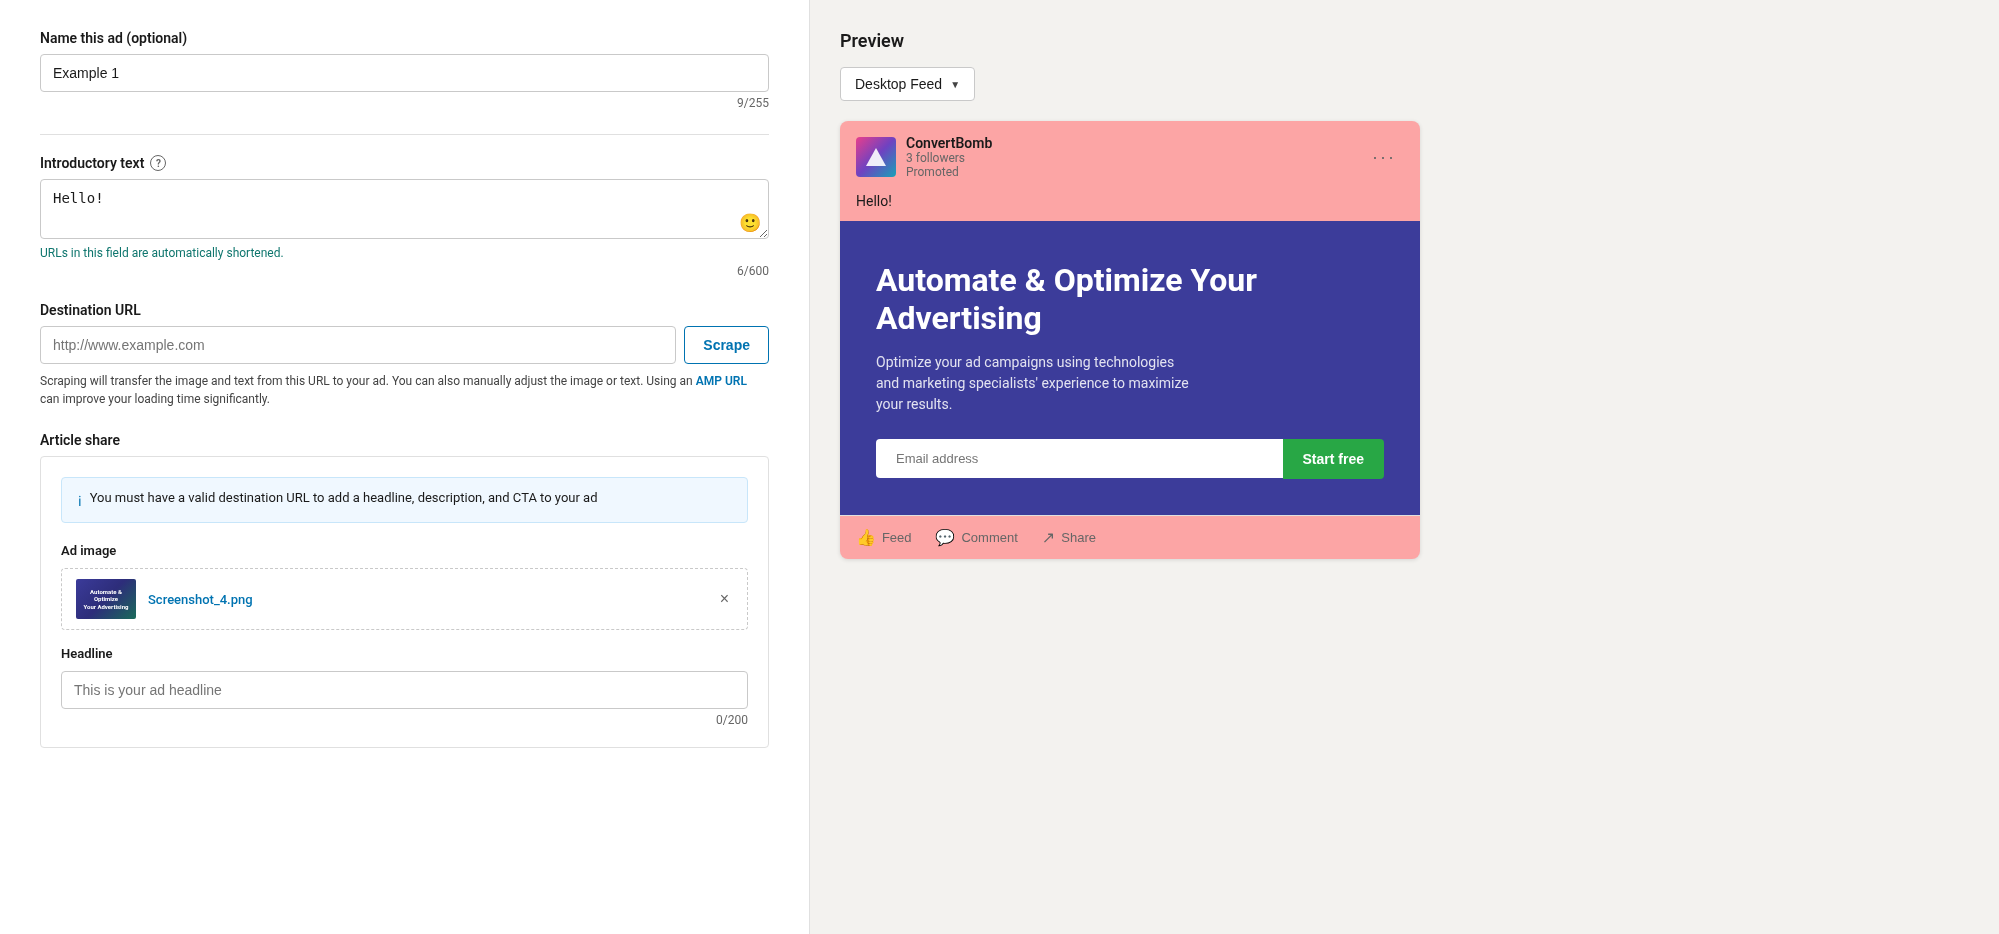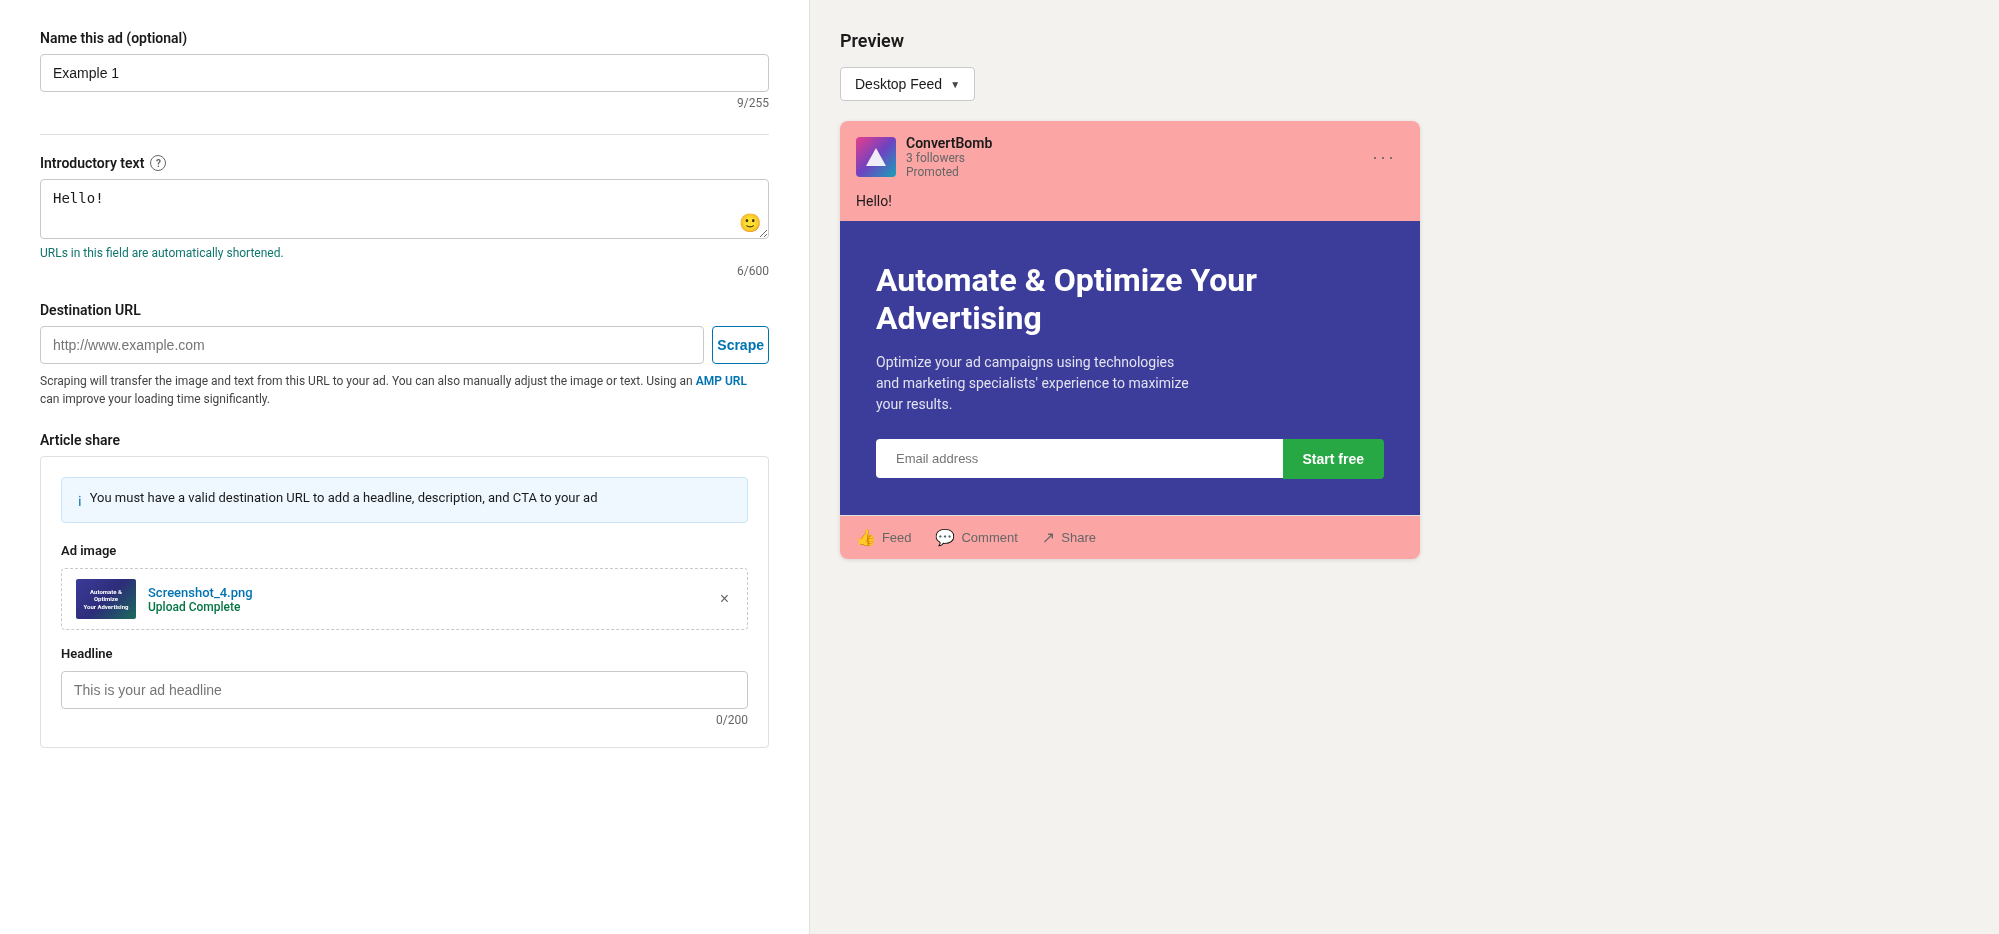--- a/index.html
+++ b/index.html
@@ -120,21 +120,21 @@
 
     .destination-row {
       display: flex;
       gap: 8px;
       align-items: stretch;
     }
     .destination-row .text-input {
       flex: 1;
     }
     .scrape-button {
-      padding: 0 4px;
+      padding: 0 18px;
       background: #fff;
       border: 1px solid #0073b1;
       color: #0073b1;
       border-radius: 4px;
       font-size: 14px;
       font-weight: 600;
       cursor: pointer;
       white-space: nowrap;
     }
 
@@ -473,21 +473,20 @@
       <div class="ad-image-section">
         <div class="sub-label">Ad image</div>
         <div class="uploaded-file-row">
           <div class="thumbnail">
             <div class="thumbnail-inner">
               <span style="font-size:6px; font-weight:bold;">Automate &amp; Optimize<br>Your Advertising</span>
             </div>
           </div>
           <div class="file-info">
             <div class="file-name">Screenshot_4.png</div>
-            <div class="upload-status">Upload Complete</div>
           </div>
           <button class="remove-file-btn">×</button>
         </div>
       </div>
 
       <div class="headline-section">
         <div class="sub-label">Headline</div>
         <input type="text" class="text-input" placeholder="This is your ad headline" style="">
         <div class="char-count">0/200</div>
       </div>

